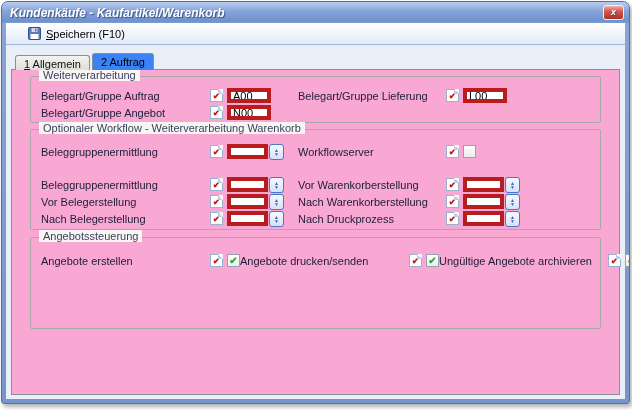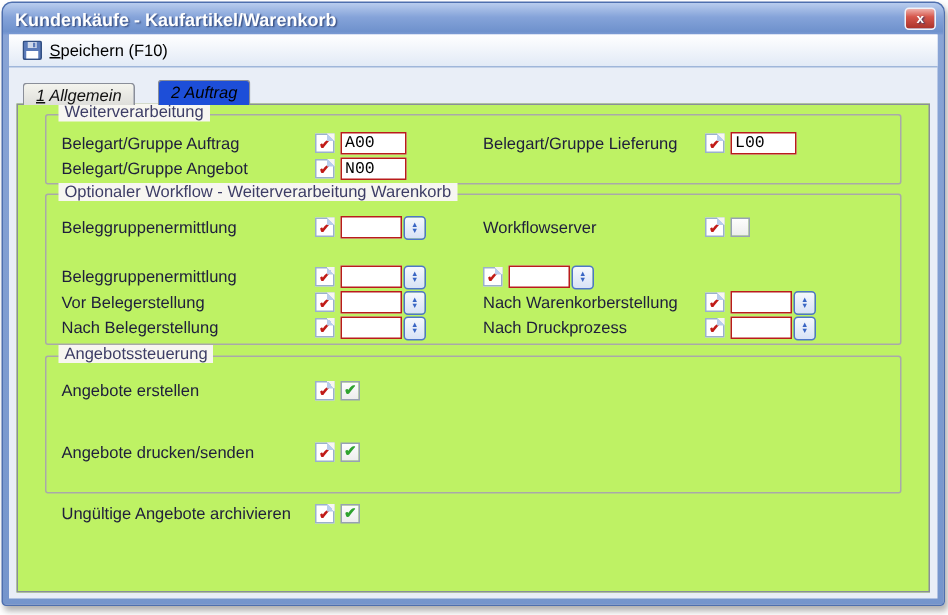--- a/index.html
+++ b/index.html
@@ -13,69 +13,69 @@
     box-shadow:2px 3px 4px rgba(80,80,80,.45);
     overflow:hidden;
   }
 
   
   .titlebar {
     height:21px; display:flex; align-items:center; padding:0 5px 0 8px;
     background:linear-gradient(#b9cdee,#85a3d9 45%,#6f92cd 90%,#7c9bd4);
     color:#fff; font-size:12px; font-weight:bold;
     text-shadow:1px 1px 1px rgba(40,60,110,.8);
+    font-style:italic;
   }
   .close-btn {
     margin-left:auto; width:21px; height:15px;
     background:linear-gradient(#efb0aa,#d6574c 40%,#aa322a);
     border:1px solid #f2f2f8; border-radius:3px;
     color:#fff; font-size:9px; font-weight:bold; line-height:13px; text-align:center;
     cursor:default;
   }
 
   .win-inner { position:absolute; left:4px; right:4px; top:21px; bottom:4px; background:#e9eef7; }
 
   
   .toolbar {
-    height:22px; display:flex; align-items:center; gap:5px; padding:0 5px;
+    height:22px; display:flex; align-items:center; gap:5px; padding:0 18px;
     background:linear-gradient(#ffffff,#e2eaf6);
     border-bottom:1px solid #9fb6da;
     font-size:11px; color:#000;
   }
   .save-btn { display:flex; align-items:center; gap:5px; padding:1px 4px; border-radius:2px; }
   .hotkey { text-decoration:underline; }
 
   
   .tabs { position:absolute; left:9px; top:29px; display:flex; align-items:flex-end; height:18px; z-index:3; }
   .tab {
-    font-size:11px; padding:2px 8px 1px; margin-right:15px;
+    font-size:11px; padding:2px 8px 1px; margin-right:2px;
     border:1px solid #8a8e99; border-bottom:none; border-radius:3px 3px 0 0;
     white-space:nowrap;
-    font-style:italic;
   }
   .tab-inactive { background:linear-gradient(#f4f4ee,#dededa); height:15px; color:#111; }
-  .tab-active { background:#1d4ed8; height:17px; position:relative; z-index:4; color:#000; }
+  .tab-active { background:#3b82f6; height:17px; position:relative; z-index:4; color:#000; }
 
   
   .page {
     position:absolute; left:5px; right:5px; top:46px; bottom:4px;
-    background:#bef264; border:1px solid #8a8e99;
+    background:#f9a8d4; border:1px solid #8a8e99;
   }
 
   
   .group { position:absolute; left:18px; right:18px; border:1px solid #a9a9a9; border-radius:2px; }
   .group-title {
     position:absolute; top:-8px; left:8px; padding:0 4px;
     background:#f7f6f1; font-size:11px; color:#3d3d66; white-space:nowrap;
   }
   .g1 { top:6px;  height:47px; }
   .g2 { top:59px; height:101px; }
   .g3 { top:167px;height:92px; }
 
-  .cols { display:flex; padding-left:10px;gap:24px; }
+  .cols { display:flex; padding-left:10px; }
   .col-left  { width:257px; }
   .col-right { flex:1; }
 
   .row { display:flex; align-items:center; height:17px; font-size:11px; color:#20203c; }
   .row .lbl   { width:169px; white-space:nowrap; }
   .row .lbl-r { width:148px; white-space:nowrap; }
   .spacer { height:16px; }
   .pt1 { padding-top:10px; }
   .pt2 { padding-top:13px;justify-content:flex-end; }
   .pt3 { padding-top:14px; }
@@ -87,22 +87,22 @@
     display:flex; align-items:center; justify-content:center;
   }
   .doc-icon .red-check { color:#c11b17; font-size:9px; font-weight:bold; line-height:9px; margin-top:1px; }
   .doc-icon .fold {
     position:absolute; top:-1px; right:-1px; width:5px; height:5px;
     background:linear-gradient(225deg,#f7f6f1 50%,#b9cdec 50%);
   }
 
   
   .txt {
-    width:44px; height:15px; border:1px solid #b91c1c; background:#fff;
-    font-family:Liberation Mono, monospace; font-size:11px; padding:0 2px; color:#000;
+    width:44px; height:15px; border:4px solid #b91c1c; background:#fff;
+    font-family:Liberation Sans, sans-serif; font-size:11px; padding:0 2px; color:#000;
   }
 
   
   .spin { display:flex; align-items:center; }
   .spin .txt { width:41px; }
   .spin-btn {
     width:15px; height:16px; margin-left:1px;
     border:1px solid #4d76c8; border-radius:3px;
     background:linear-gradient(#f5f8fd,#d8e2f6);
     display:flex; flex-direction:column; align-items:center; justify-content:center;
@@ -252,20 +252,21 @@
             <div class="row">
               <span class="lbl-r">Workflowserver</span>
               <span class="doc-icon">
                   <span class="red-check">✔</span>
                   <span class="fold"></span>
                 </span>
               <span class="cb"></span>
             </div>
             <div class="spacer"></div>
             <div class="row">
+              <span class="lbl-r">Vor Warenkorberstellung</span>
               <span class="doc-icon">
                   <span class="red-check">✔</span>
                   <span class="fold"></span>
                 </span>
               <span class="spin">
                 <input class="txt" value="" style="">
                 <span class="spin-btn">
                     <span>▲</span>
                     <span>▼</span>
                   </span>
@@ -298,21 +299,21 @@
                     <span>▼</span>
                   </span>
               </span>
             </div>
           </div>
         </div>
       </div>
 
       <div class="group g3">
         <span class="group-title">Angebotssteuerung</span>
-        <div class="cols pt3" style="flex-direction:column;">
+        <div class="cols pt3" style="flex-direction:row;">
           <div class="row">
             <span class="lbl">Angebote erstellen</span>
             <span class="doc-icon">
                 <span class="red-check">✔</span>
                 <span class="fold"></span>
               </span>
             <span class="cb">
                 <span class="green-check">✔</span>
               </span>
           </div>

